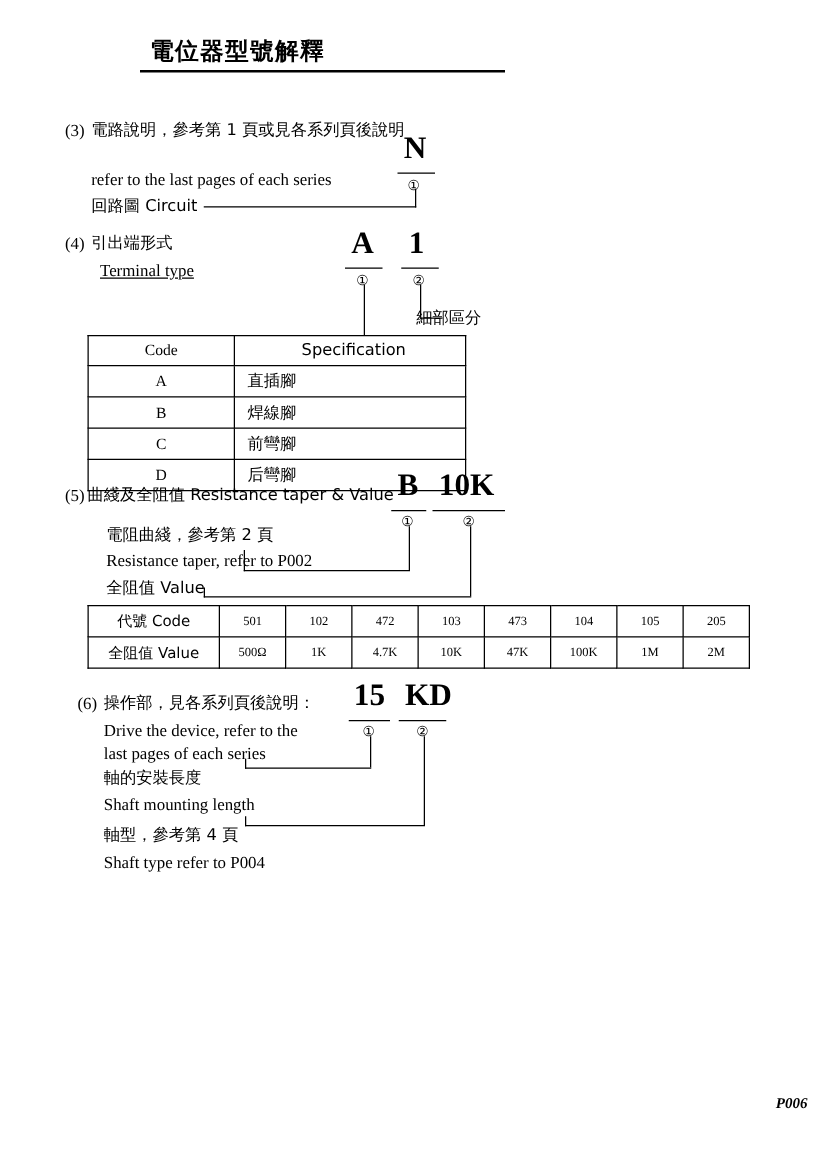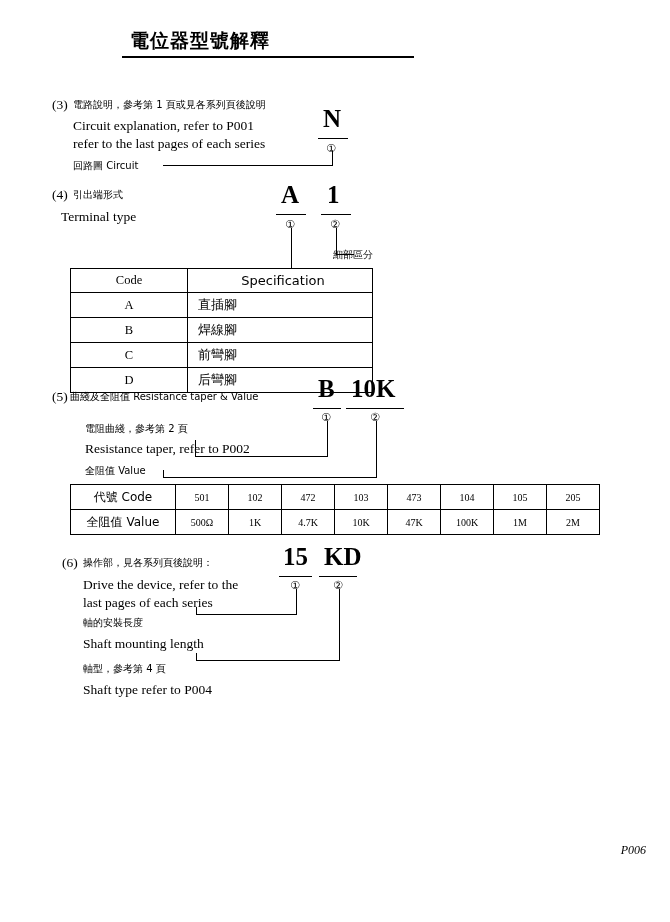--- a/index.html
+++ b/index.html
@@ -18,21 +18,21 @@
   .page {
     position: absolute;
     left: 0; top: 0;
     width: 670px;
     height: 922px;
   }
 
   
   .header {
     position: absolute;
-    left: 122px;
+    left: 112px;
     top: 28px;
     width: 418px;
   }
   .header-cn {
     font-family: "DejaVu Sans", sans-serif;
     font-size: 19px;
     font-weight: bold;
     letter-spacing: 1px;
     color: #000;
     padding-left: 8px;
@@ -57,21 +57,21 @@
 
   
   .t {
     position: absolute;
     white-space: nowrap;
     font-size: 13px;
     line-height: 17px;
   }
   .cn {
     font-family: "DejaVu Sans", sans-serif;
-    font-size: 10px;
+    font-size: 13px;
   }
   .en {
     font-family: "Liberation Serif", serif;
     font-size: 13.5px;
   }
   .big {
     font-family: "Liberation Serif", serif;
     font-size: 25px;
     font-weight: bold;
   }
@@ -141,53 +141,53 @@
   }
   .tbl-value td.cell {
     width: 44px;
     font-size: 10px;
   }
 
   
   .footer {
     position: absolute;
     right: 24px;
-    bottom: 64px;
+    bottom: 32px;
     font-style: italic;
     font-size: 12px;
     font-family: "Liberation Serif", serif;
+    font-weight: bold;
   }
 </style>
 </head>
 <body>
 
 <div class="page">
 
   <div class="header">
     <div class="header-cn">電位器型號解釋</div>
     <div class="header-rule"></div>
   </div>
 
   <div class="t en" style="left:52px; top:96px;">(3)</div>
   <div class="t cn" style="left:73px; top:96px;">電路說明，參考第 1 頁或見各系列頁後說明</div>
-  <div class="t en" style="left:73px; top:117px;">Circuit explanation, refer to P001</div>
   <div class="t en" style="left:73px; top:135px;">refer to the last pages of each series</div>
 
   <div class="t big" style="left:323px; top:110px;">N</div>
   <div class="hline" style="left:318px; top:138px; width:30px;"></div>
   <div class="t circ" style="left:326px; top:140px;">①</div>
 
   <div class="t cn" style="left:73px; top:157px;">回路圖 Circuit</div>
 
   <div class="hline" style="left:163px; top:165px; width:170px;"></div>
   <div class="vline" style="left:332px; top:151px; height:15px;"></div>
 
   <div class="t en" style="left:52px; top:186px;">(4)</div>
   <div class="t cn" style="left:73px; top:186px;">引出端形式</div>
-  <div class="t en" style="left:61px; top:208px;">Terminal type</div>
+  <div class="t en" style="left:80px; top:208px;text-decoration:underline;">Terminal type</div>
 
   <div class="t big" style="left:281px; top:186px;">A</div>
   <div class="t big" style="left:327px; top:186px;">1</div>
   <div class="hline" style="left:276px; top:214px; width:30px;"></div>
   <div class="hline" style="left:321px; top:214px; width:30px;"></div>
   <div class="t circ" style="left:285px; top:216px;">①</div>
   <div class="t circ" style="left:330px; top:216px;">②</div>
 
   <div class="vline" style="left:291px; top:228px; height:40px;"></div>
   <div class="vline" style="left:336px; top:228px; height:26px;"></div>

